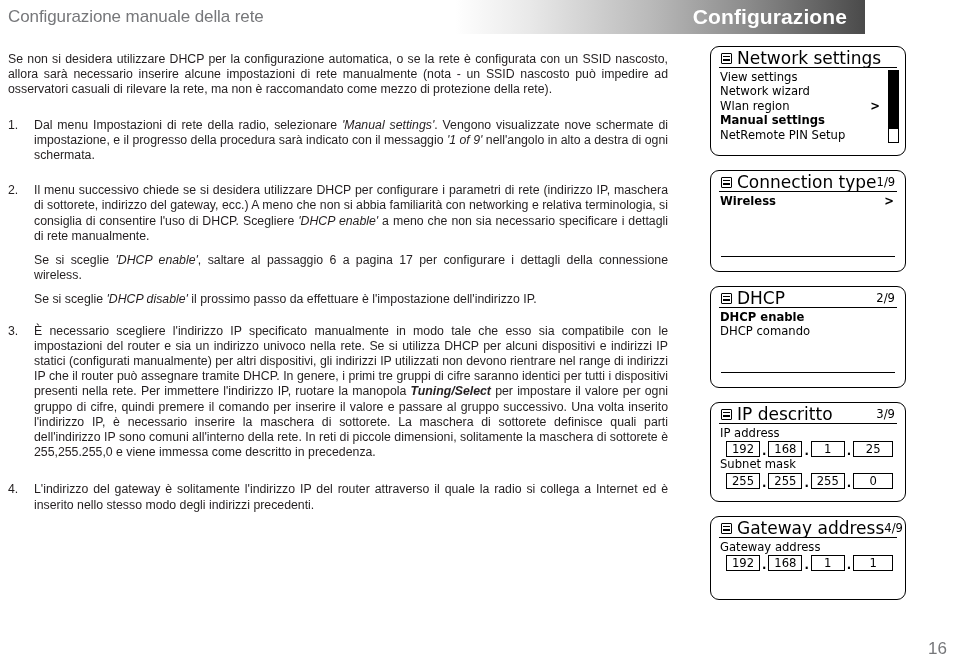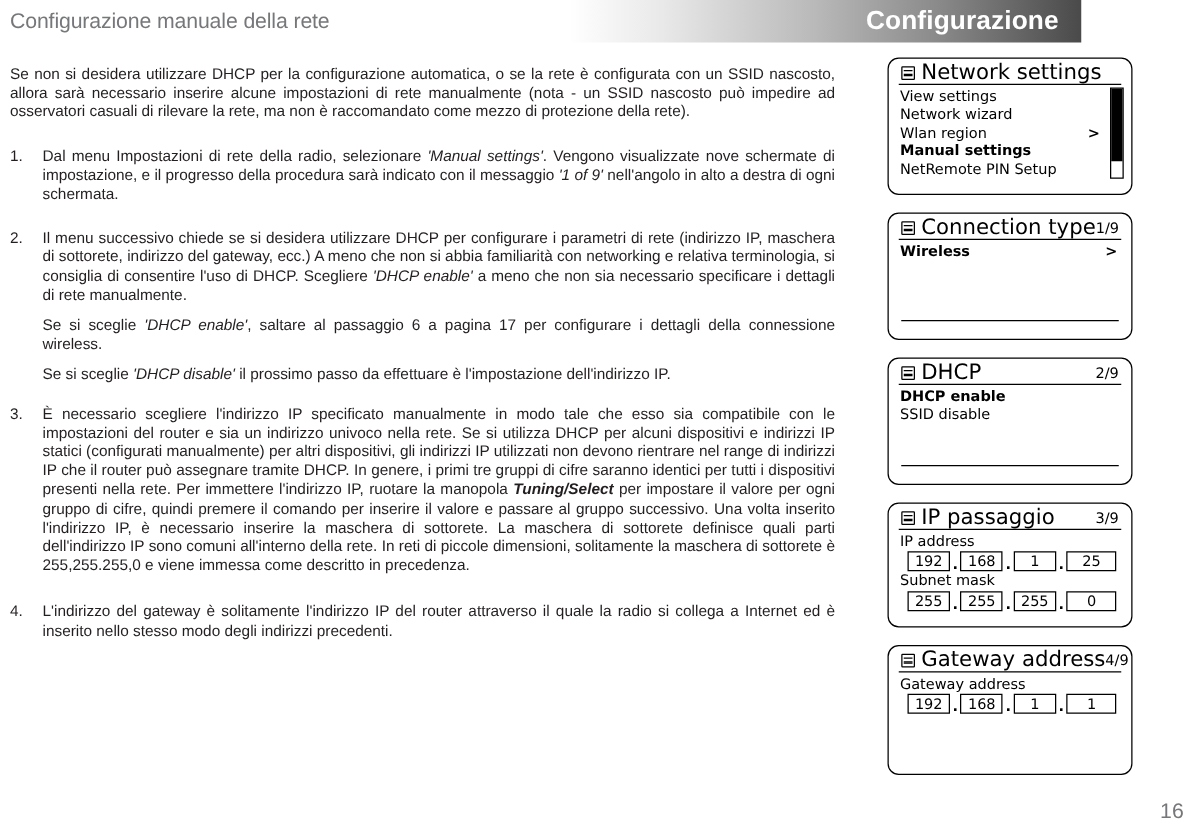--- a/index.html
+++ b/index.html
@@ -318,30 +318,30 @@
     <div class="lcd-title-row">
       <span class="menu-icon"></span>
       <span class="lcd-title">DHCP</span>
       <span class="lcd-counter">2/9</span>
     </div>
     <div class="lcd-body" style="height:62px;">
       <div class="lcd-row sel">
         <span>DHCP enable</span>
       </div>
       <div class="lcd-row">
-        <span>SSID disable</span>
+        <span>DHCP comando</span>
       </div>
     </div>
     <div class="lcd-bottomline"></div>
   </div>
 
   <div class="lcd" style="height:100px;">
     <div class="lcd-title-row">
       <span class="menu-icon"></span>
-      <span class="lcd-title">IP passaggio</span>
+      <span class="lcd-title">IP descritto</span>
       <span class="lcd-counter">3/9</span>
     </div>
     <div class="lcd-body">
       <div class="lcd-row lcd-label">
         <span>IP address</span>
       </div>
       <div class="ip-row">
         <span class="ip-seg">192</span>
         <span class="ip-dot">.</span>
         <span class="ip-seg">168</span>
@@ -358,21 +358,21 @@
         <span class="ip-dot">.</span>
         <span class="ip-seg">255</span>
         <span class="ip-dot">.</span>
         <span class="ip-seg">255</span>
         <span class="ip-dot">.</span>
         <span class="ip-seg wide">0</span>
       </div>
     </div>
   </div>
 
-  <div class="lcd" style="height:104px;">
+  <div class="lcd" style="height:84px;">
     <div class="lcd-title-row">
       <span class="menu-icon"></span>
       <span class="lcd-title">Gateway address</span>
       <span class="lcd-counter">4/9</span>
     </div>
     <div class="lcd-body">
       <div class="lcd-row lcd-label">
         <span>Gateway address</span>
       </div>
       <div class="ip-row">

